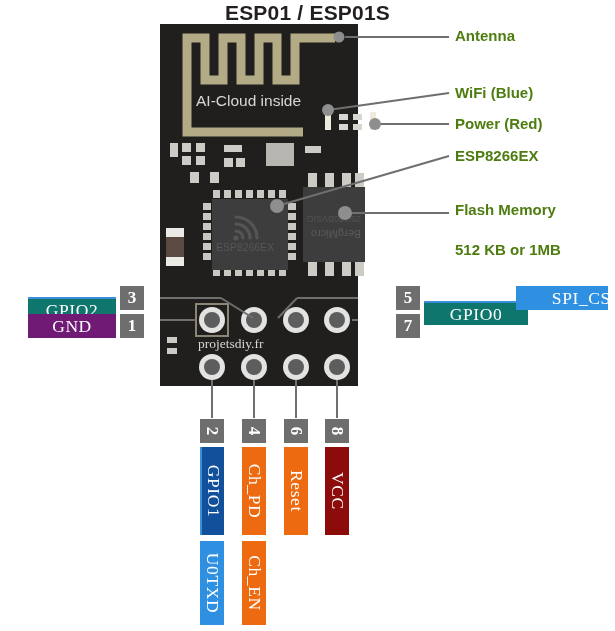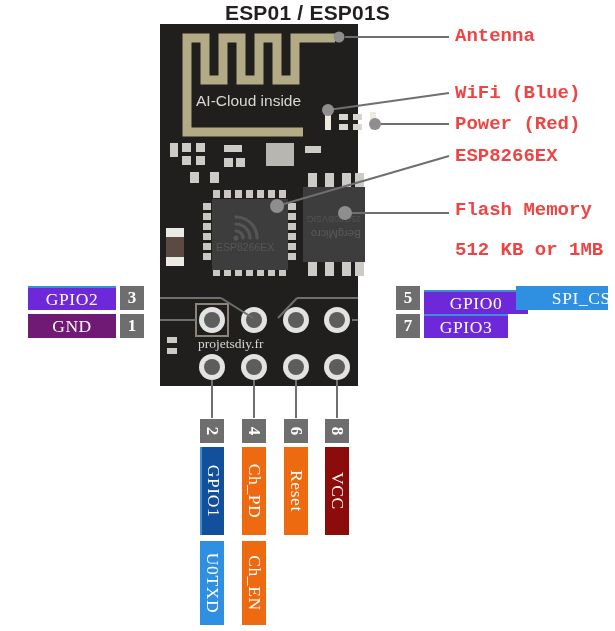--- a/index.html
+++ b/index.html
@@ -35,44 +35,43 @@
   
   #boardsvg {
     position: absolute;
     left: 0;
     top: 0;
   }
 
   
   .callout {
     position: absolute;
-    font-size: 19px;
+    font-size: 15px;
     font-weight: bold;
-    color: #ef4444;
+    color: #4d7c0f;
     white-space: nowrap;
     line-height: 20px;
-    font-family: Liberation Mono, monospace;
   }
 
   
   .chip {
     position: absolute;
     height: 24px;
     box-sizing: border-box;
     color: #ffffff;
     font-family: "Liberation Serif", serif;
     font-size: 17.5px;
     letter-spacing: 0.6px;
     display: flex;
     align-items: center;
     justify-content: center;
     white-space: nowrap;
     overflow: hidden;
   }
-  .chip.navy    { background: #6d28d9; border-top: 2px solid #3a8fd8; }
+  .chip.navy    { background: #0f766e; border-top: 2px solid #3a8fd8; margin-top: 11px; }
   .chip.ltblue  { background: #2f8fe0; }
   .chip.black   { background: #701a75; }
 
   
   .numbadge {
     position: absolute;
     width: 24px;
     height: 24px;
     background: #6e6e6e;
     color: #ffffff;
@@ -305,21 +304,20 @@
   <div class="numbadge" style="left:120px; top:286px;">3</div>
 
   <div class="chip black" style="left:28px; top:314px; width:88px;">GND</div>
   <div class="numbadge" style="left:120px; top:314px;">1</div>
 
   <div class="numbadge" style="left:396px; top:286px;">5</div>
   <div class="chip navy" style="left:424px; top:290px; width:104px;">GPIO0</div>
   <div class="chip ltblue" style="left:516px; top:286px; width:92px;padding-left:48px;">SPI_CS2</div>
 
   <div class="numbadge" style="left:396px; top:314px;">7</div>
-  <div class="chip navy" style="left:424px; top:314px; width:84px;">GPIO3</div>
 
   <div class="vbadge" style="left:200px; top:419px;">
     <span>2</span>
   </div>
   <div class="vchip navy" style="left:200px; top:447px; height:88px;">
     <span>GPIO1</span>
   </div>
   <div class="vchip ltblue" style="left:200px; top:541px; height:84px;">
     <span>U0TXD</span>
   </div>

